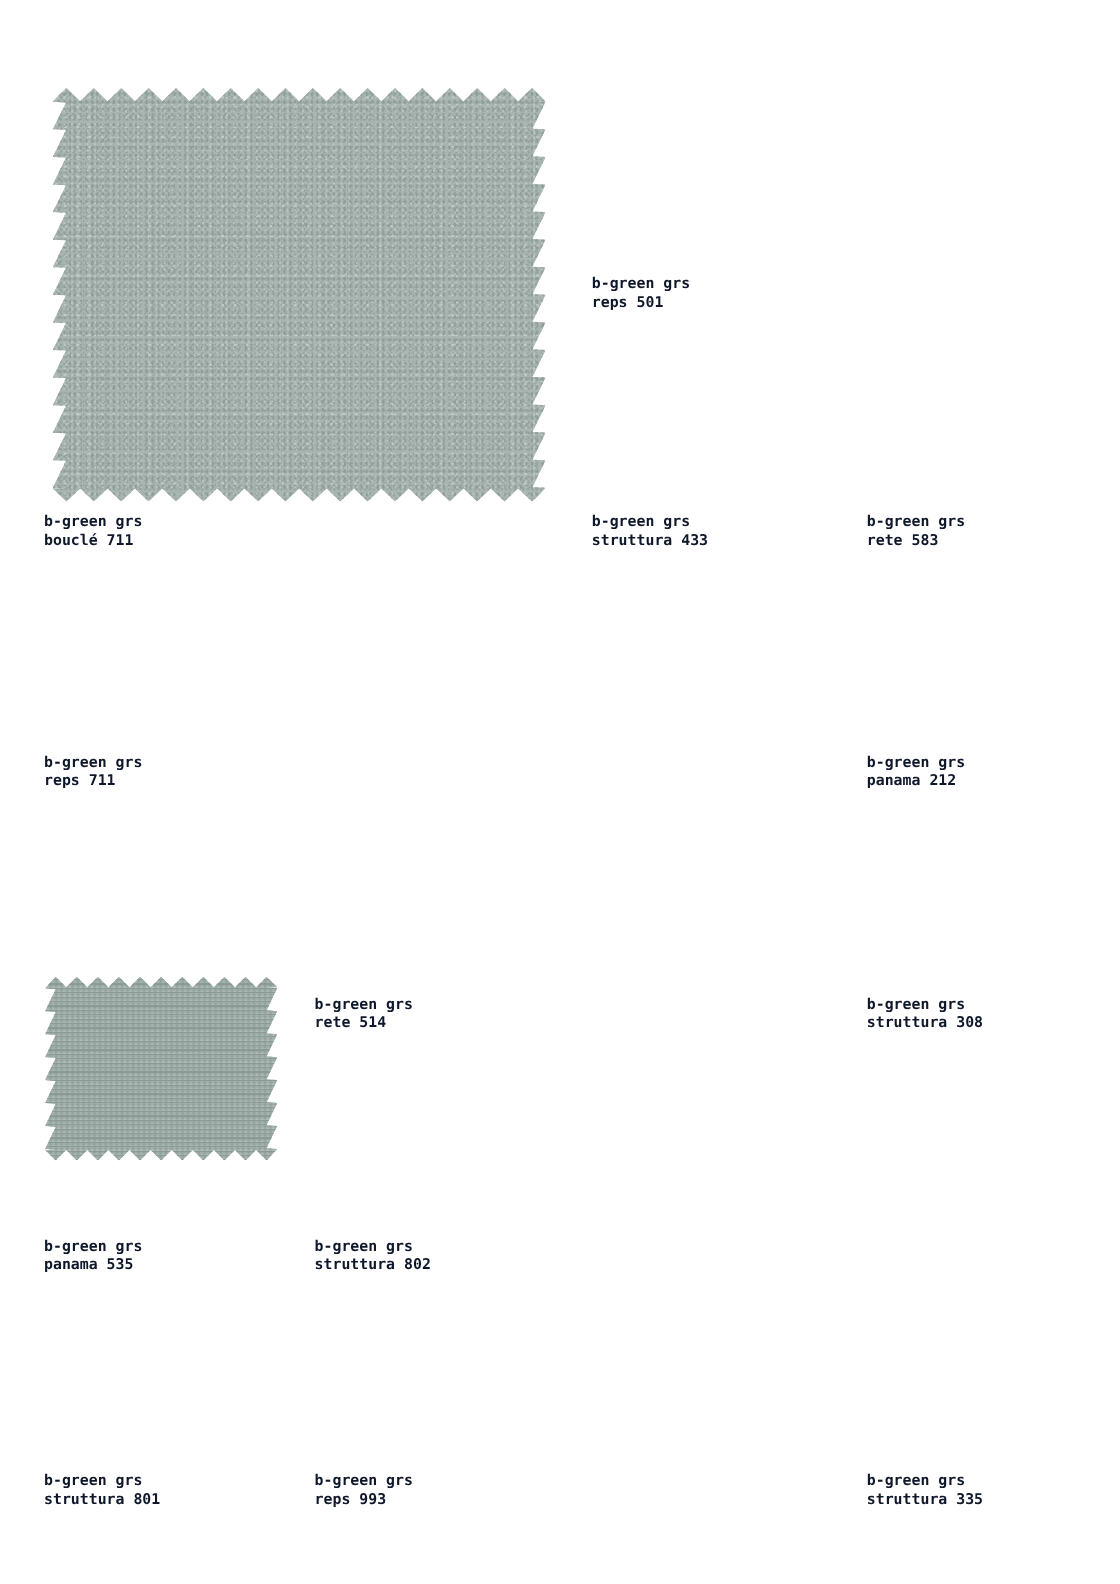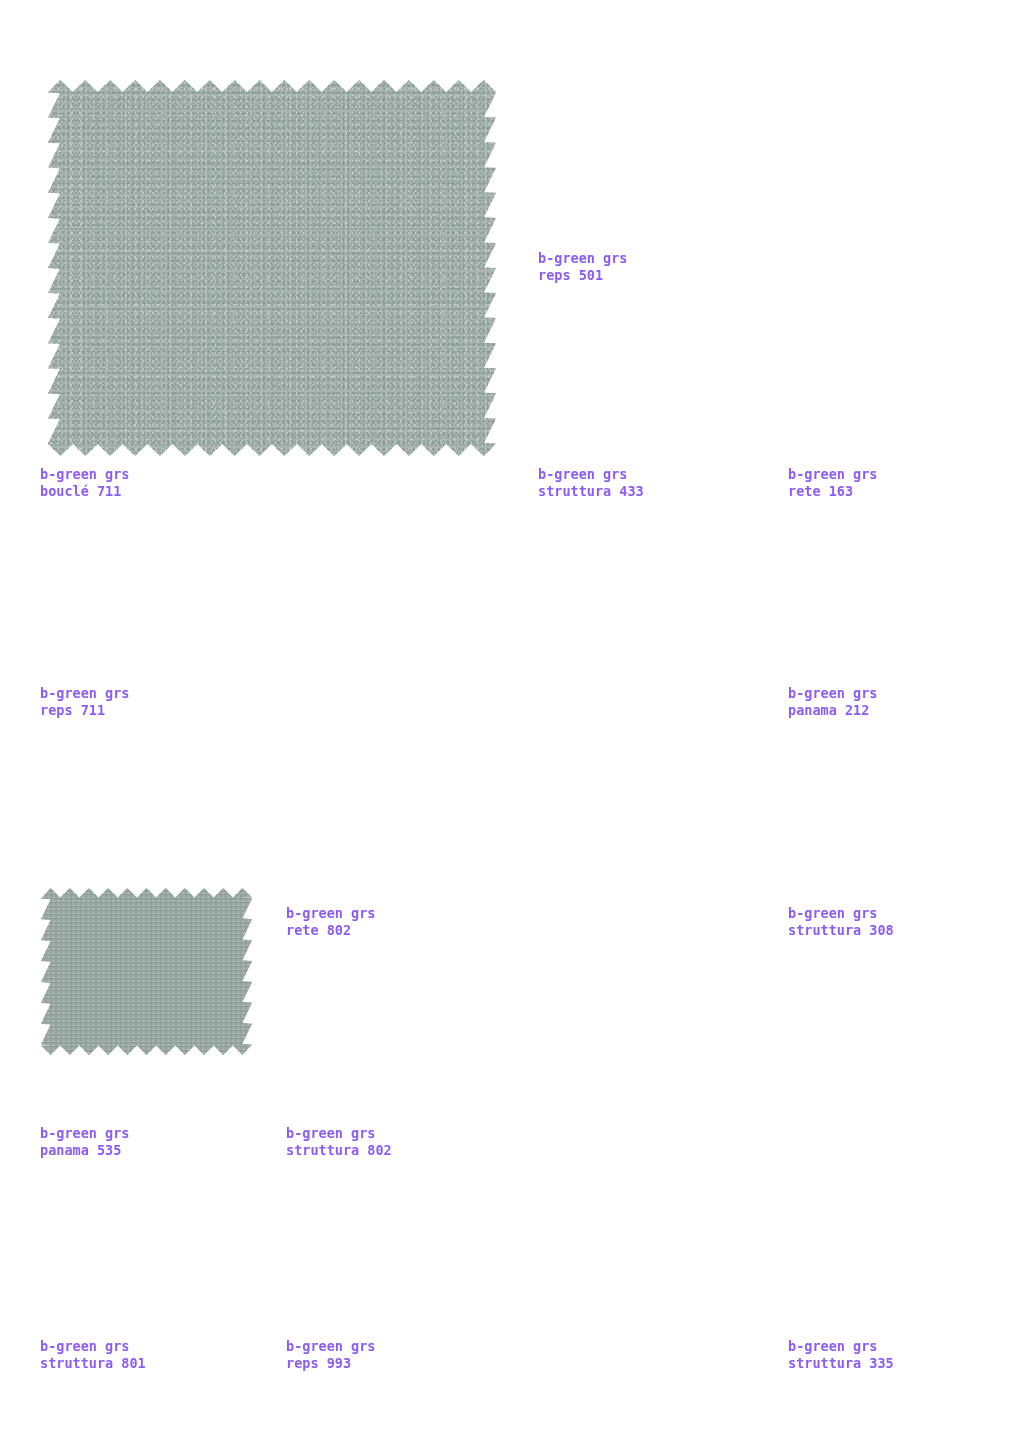--- a/index.html
+++ b/index.html
@@ -22,42 +22,42 @@
     position:absolute;inset:0;
     background-repeat:repeat;
   }
   .label{
     position:absolute;
     left:30px;
     font-family:"DejaVu Sans Mono","Liberation Mono",monospace;
     font-size:13.5px;
     font-weight:bold;
     line-height:17px;
-    color:#8b5cf6;
+    color:#0f172a;
     letter-spacing:0px;
     white-space:pre;
   }
   .label .l1,.label .l2{display:block;}
 </style>
 </head>
 <body>
 
 <div id="page" style="background: rgb(255, 255, 255); width: 1018px; height: 1440px;">
     <div class="swatch-cell swatch" style="left: 48px; top: 80px; width: 448px; height: 376px;">
       <div class="swatch-clip" style="clip-path: polygon(0px 12px, 12.4px 0px, 24.9px 12px, 37.3px 0px, 49.8px 12px, 62.2px 0px, 74.7px 12px, 87.1px 0px, 99.6px 12px, 112px 0px, 124.4px 12px, 136.9px 0px, 149.3px 12px, 161.8px 0px, 174.2px 12px, 186.7px 0px, 199.1px 12px, 211.6px 0px, 224px 12px, 236.4px 0px, 248.9px 12px, 261.3px 0px, 273.8px 12px, 286.2px 0px, 298.7px 12px, 311.1px 0px, 323.6px 12px, 336px 0px, 348.4px 12px, 360.9px 0px, 373.3px 12px, 385.8px 0px, 398.2px 12px, 410.7px 0px, 423.1px 12px, 435.6px 0px, 448px 12px, 436px 12px, 448px 12.5px, 436px 37.1px, 448px 37.6px, 436px 62.1px, 448px 62.7px, 436px 87.2px, 448px 87.7px, 436px 112.3px, 448px 112.8px, 436px 137.3px, 448px 137.9px, 436px 162.4px, 448px 162.9px, 436px 187.5px, 448px 188px, 436px 212.5px, 448px 213.1px, 436px 237.6px, 448px 238.1px, 436px 262.7px, 448px 263.2px, 436px 287.7px, 448px 288.3px, 436px 312.8px, 448px 313.3px, 436px 337.9px, 448px 338.4px, 436px 362.9px, 448px 363.5px, 436px 376px, 448px 364px, 435.6px 376px, 423.1px 364px, 410.7px 376px, 398.2px 364px, 385.8px 376px, 373.3px 364px, 360.9px 376px, 348.4px 364px, 336px 376px, 323.6px 364px, 311.1px 376px, 298.7px 364px, 286.2px 376px, 273.8px 364px, 261.3px 376px, 248.9px 364px, 236.4px 376px, 224px 364px, 211.6px 376px, 199.1px 364px, 186.7px 376px, 174.2px 364px, 161.8px 376px, 149.3px 364px, 136.9px 376px, 124.4px 364px, 112px 376px, 99.6px 364px, 87.1px 376px, 74.7px 364px, 62.2px 376px, 49.8px 364px, 37.3px 376px, 24.9px 364px, 12.4px 376px, 0px 364px, 12px 364px, 0px 363.5px, 12px 338.9px, 0px 338.4px, 12px 313.9px, 0px 313.3px, 12px 288.8px, 0px 288.3px, 12px 263.7px, 0px 263.2px, 12px 238.7px, 0px 238.1px, 12px 213.6px, 0px 213.1px, 12px 188.5px, 0px 188px, 12px 163.5px, 0px 162.9px, 12px 138.4px, 0px 137.9px, 12px 113.3px, 0px 112.8px, 12px 88.3px, 0px 87.7px, 12px 63.2px, 0px 62.7px, 12px 38.1px, 0px 37.6px, 12px 13.1px, 0px 12.5px, 12px 0px); background-color: rgb(169, 181, 176); background-image: radial-gradient(rgb(194, 203, 199) 0.9px, transparent 1.2px), radial-gradient(rgb(143, 157, 152) 1px, transparent 1.4px), radial-gradient(rgb(194, 203, 199) 0.7px, transparent 1.1px), radial-gradient(rgb(143, 157, 152) 0.8px, transparent 1.2px), radial-gradient(rgb(194, 203, 199) 1.1px, transparent 1.5px), radial-gradient(rgb(143, 157, 152) 0.6px, transparent 1px); background-size: 7px 6px, 5px 7px, 9px 8px, 6px 5px, 11px 9px, 4px 4px; background-position: 0px 0px, 3px 2px, 1px 5px, 4px 1px, 6px 4px, 2px 3px;"></div>
     </div>
     <div class="label" style="left: 40px; top: 466px;"><span class="l1">b-green grs</span><span class="l2">bouclé 711</span></div>
     <div class="swatch-cell swatch" style="left: 41px; top: 512px; width: 211px; height: 167px;">
       <div class="swatch-clip" style="clip-path: polygon(0px 9.6px, 9.6px 0px, 19.2px 9.6px, 28.8px 0px, 38.4px 9.6px, 48px 0px, 57.5px 9.6px, 67.1px 0px, 76.7px 9.6px, 86.3px 0px, 95.9px 9.6px, 105.5px 0px, 115.1px 9.6px, 124.7px 0px, 134.3px 9.6px, 143.9px 0px, 153.5px 9.6px, 163px 0px, 172.6px 9.6px, 182.2px 0px, 191.8px 9.6px, 201.4px 0px, 211px 9.6px, 201.4px 9.6px, 211px 10.4px, 201.4px 30.5px, 211px 31.3px, 201.4px 51.4px, 211px 52.2px, 201.4px 72.2px, 211px 73.1px, 201.4px 93.1px, 211px 93.9px, 201.4px 114px, 211px 114.8px, 201.4px 134.8px, 211px 135.7px, 201.4px 155.7px, 211px 156.6px, 201.4px 167px, 211px 157.4px, 201.4px 167px, 191.8px 157.4px, 182.2px 167px, 172.6px 157.4px, 163px 167px, 153.5px 157.4px, 143.9px 167px, 134.3px 157.4px, 124.7px 167px, 115.1px 157.4px, 105.5px 167px, 95.9px 157.4px, 86.3px 167px, 76.7px 157.4px, 67.1px 167px, 57.5px 157.4px, 48px 167px, 38.4px 157.4px, 28.8px 167px, 19.2px 157.4px, 9.6px 167px, 0px 157.4px, 9.6px 157.4px, 0px 156.6px, 9.6px 136.5px, 0px 135.7px, 9.6px 115.7px, 0px 114.8px, 9.6px 94.8px, 0px 93.9px, 9.6px 73.9px, 0px 73.1px, 9.6px 53px, 0px 52.2px, 9.6px 32.1px, 0px 31.3px, 9.6px 11.3px, 0px 10.4px, 9.6px 0px); background-color: rgb(159, 173, 168); background-image: repeating-linear-gradient(0deg, rgb(139, 154, 149) 0px, rgb(139, 154, 149) 1px, transparent 1px, transparent 4px), radial-gradient(rgb(184, 195, 191) 0.9px, transparent 1.3px), radial-gradient(rgb(139, 154, 149) 0.8px, transparent 1.2px); background-size: auto, 5px 4px, 5px 4px; background-position: 0px 0px, 0px 0px, 2.5px 2px;"></div>
     </div>
     <div class="label" style="left: 40px; top: 685px;"><span class="l1">b-green grs</span><span class="l2">reps 711</span></div>
     <div class="label" style="left: 40px; top: 1125px;"><span class="l1">b-green grs</span><span class="l2">panama 535</span></div>
     <div class="label" style="left: 40px; top: 1338px;"><span class="l1">b-green grs</span><span class="l2">struttura 801</span></div>
-    <div class="label" style="left: 286px; top: 905px;"><span class="l1">b-green grs</span><span class="l2">rete 802</span></div>
+    <div class="label" style="left: 286px; top: 905px;"><span class="l1">b-green grs</span><span class="l2">rete 514</span></div>
     <div class="label" style="left: 286px; top: 1125px;"><span class="l1">b-green grs</span><span class="l2">struttura 802</span></div>
     <div class="label" style="left: 286px; top: 1338px;"><span class="l1">b-green grs</span><span class="l2">reps 993</span></div>
     <div class="label" style="left: 538px; top: 250px;"><span class="l1">b-green grs</span><span class="l2">reps 501</span></div>
     <div class="label" style="left: 538px; top: 466px;"><span class="l1">b-green grs</span><span class="l2">struttura 433</span></div>
-    <div class="label" style="left: 788px; top: 466px;"><span class="l1">b-green grs</span><span class="l2">rete 163</span></div>
+    <div class="label" style="left: 788px; top: 466px;"><span class="l1">b-green grs</span><span class="l2">rete 583</span></div>
     <div class="label" style="left: 788px; top: 685px;"><span class="l1">b-green grs</span><span class="l2">panama 212</span></div>
     <div class="label" style="left: 788px; top: 905px;"><span class="l1">b-green grs</span><span class="l2">struttura 308</span></div>
     <div class="label" style="left: 788px; top: 1338px;"><span class="l1">b-green grs</span><span class="l2">struttura 335</span></div>
   </div>
 
 </body></html>

